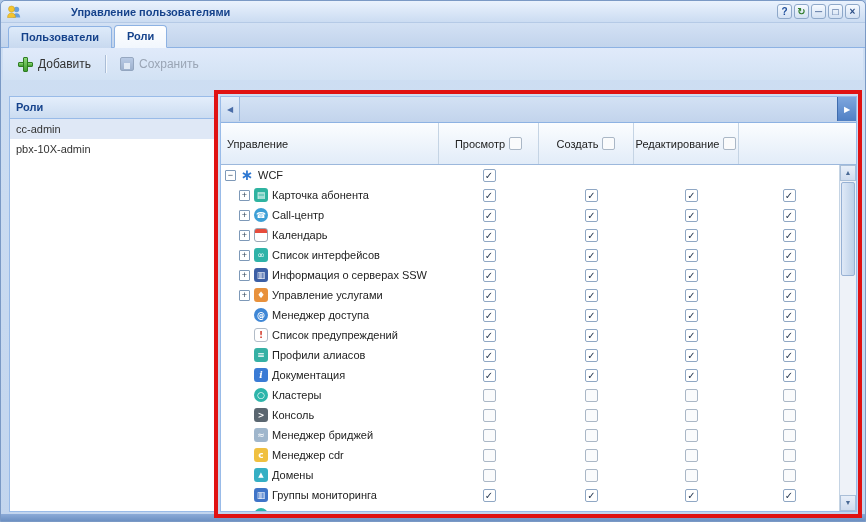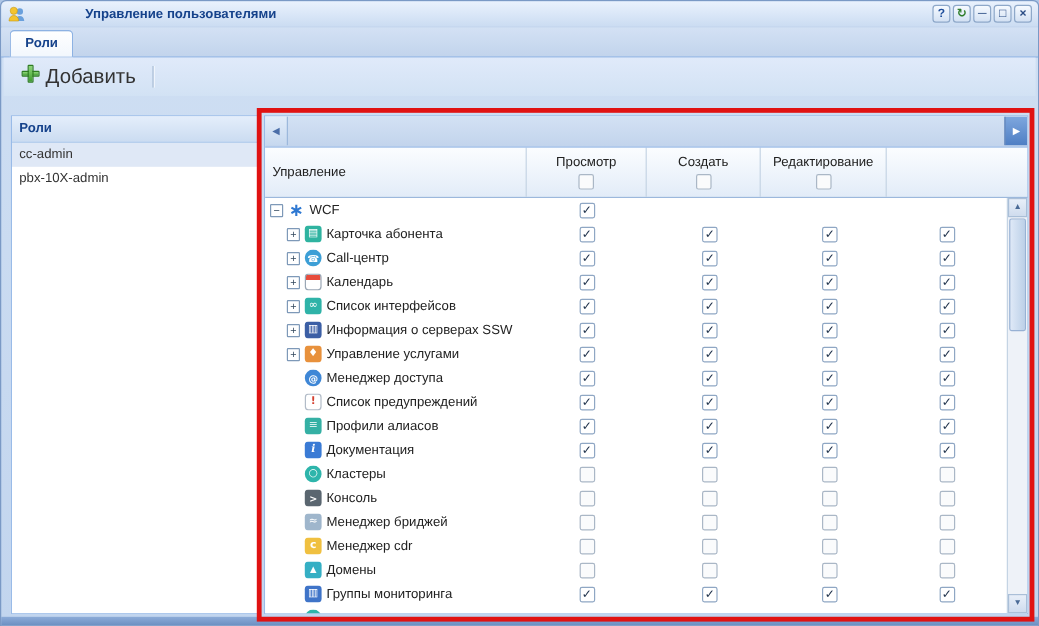--- a/index.html
+++ b/index.html
@@ -24,22 +24,22 @@
   .main-tabstrip{position:absolute;top:22px;left:0;right:0;height:25px;
                  background:linear-gradient(#d3e1f4,#c2d4ec);border-bottom:1px solid #8db2e3;
                  display:flex;align-items:flex-end;padding-left:6px;box-sizing:border-box;}
   .tab{height:21px;line-height:20px;padding:0 12px;margin:0 1px -1px 1px;border:1px solid #8db2e3;
        border-bottom:none;border-radius:4px 4px 0 0;background:linear-gradient(#deebfa,#c8d9ef);
        color:#15428b;font-weight:bold;cursor:pointer;white-space:nowrap;}
   .tab.active{background:linear-gradient(#ffffff,#f2f7fd);border-bottom:1px solid #f2f7fd;}
   
   .toolbar{position:absolute;top:47px;left:2px;right:2px;height:32px;display:flex;align-items:center;
            padding-left:6px;background:linear-gradient(#e0eafa,#d2e2f4);box-sizing:border-box;}
-  .tb-btn{display:flex;gap:5px;padding:3px 8px;border-radius:3px;border:1px solid transparent;
-          color:#333;cursor:pointer;font-size:17px;}
+  .tb-btn{display:flex;align-items:center;gap:5px;padding:3px 8px;border-radius:3px;border:1px solid transparent;
+          color:#333;cursor:pointer;font-size:12px;}
   .tb-btn.disabled{color:#9aa5b5;cursor:default;}
   .tb-sep{width:1px;height:18px;background:#aabdd6;box-shadow:1px 0 0 #f4f8fd;margin:0 5px;}
   .plus-icon{position:relative;width:15px;height:15px;flex:none;}
   .plus-icon::before{content:"";position:absolute;left:0;top:5px;width:15px;height:5px;
                      background:linear-gradient(#8ed77a,#3e9e2e);border:1px solid #2e7d22;border-radius:1px;box-sizing:border-box;}
   .plus-icon::after{content:"";position:absolute;left:5px;top:0;width:5px;height:15px;
                     background:linear-gradient(#8ed77a,#3e9e2e);border:1px solid #2e7d22;border-radius:1px;box-sizing:border-box;}
   .save-icon{position:relative;width:14px;height:14px;flex:none;border-radius:2px;
              background:linear-gradient(#9db3d6,#6f87ad);border:1px solid #5d7394;opacity:.55;box-sizing:border-box;}
   .save-icon::after{content:"";position:absolute;left:3px;bottom:1px;width:6px;height:6px;background:#e8edf4;}
@@ -64,21 +64,21 @@
   .itab.clipped{margin-left:-6px;border-left:none;border-radius:0 3px 0 0;}
   .tab-scroller{position:absolute;top:0;bottom:1px;width:18px;display:flex;align-items:center;justify-content:center;
                 cursor:pointer;font-size:8px;z-index:5;}
   .tab-scroller.left{left:0;background:linear-gradient(#e3edfa,#c6d8ef);border-right:1px solid #9cb8dc;color:#4a6da8;}
   .tab-scroller.right{right:0;background:linear-gradient(#7fa7de,#4f7fc4);border-left:1px solid #3f6cae;color:#fff;}
   
   .grid-header{height:42px;flex:none;display:flex;background:linear-gradient(#fbfdff,#e2ecf8);
                border-bottom:1px solid #9cb8dc;box-sizing:border-box;}
   .gh{border-right:1px solid #c5d4e4;box-sizing:border-box;color:#222;}
   .gh-component{width:218px;display:flex;align-items:center;padding-left:6px;}
-  .gh-check{display:flex;flex-direction:column;align-items:center;justify-content:center;gap:4px;}
+  .gh-check{display:flex;flex-direction:row;align-items:center;justify-content:center;gap:4px;}
   .w-view{width:100px;} .w-edit{width:105px;} .w-create{width:95px;} .w-delete{width:100px;}
   
   .grid-body{flex:1;position:relative;overflow:hidden;background:#fff;}
   .grid-row{display:flex;height:20px;align-items:center;cursor:pointer;}
   .c0{width:218px;display:flex;align-items:center;padding-left:4px;box-sizing:border-box;
       overflow:hidden;white-space:nowrap;flex:none;}
   .cc{display:flex;align-items:center;justify-content:center;flex:none;}
   .c1{width:100px;} .c2{width:105px;} .c3{width:95px;} .c4{width:100px;}
   .row-label{color:#222;}
   .tree-indent{flex:none;display:inline-block;}
@@ -144,29 +144,34 @@
       <span class="win-tools" id="win-tools">
           <span class="win-tool wt-help">?</span>
           <span class="win-tool wt-refresh">↻</span>
           <span class="win-tool wt-minimize">─</span>
           <span class="win-tool wt-maximize">□</span>
           <span class="win-tool wt-close">×</span>
         </span>
     </div>
 
     <div class="main-tabstrip" id="main-tabs">
+        <span class="tab">Пользователи</span>
         <span class="tab active">Роли</span>
       </div>
 
     <div class="toolbar">
       <div class="tb-btn">
         <span class="plus-icon"></span>
         <span>Добавить</span>
       </div>
       <span class="tb-sep"></span>
+      <div class="tb-btn disabled">
+        <span class="save-icon"></span>
+        <span>Сохранить</span>
+      </div>
     </div>
 
     <div class="left-panel">
       <div class="panel-header">Роли</div>
       <div id="roles-list">
           <div class="role-item selected">cc-admin</div>
           <div class="role-item">pbx-10X-admin</div>
         </div>
     </div>
 

